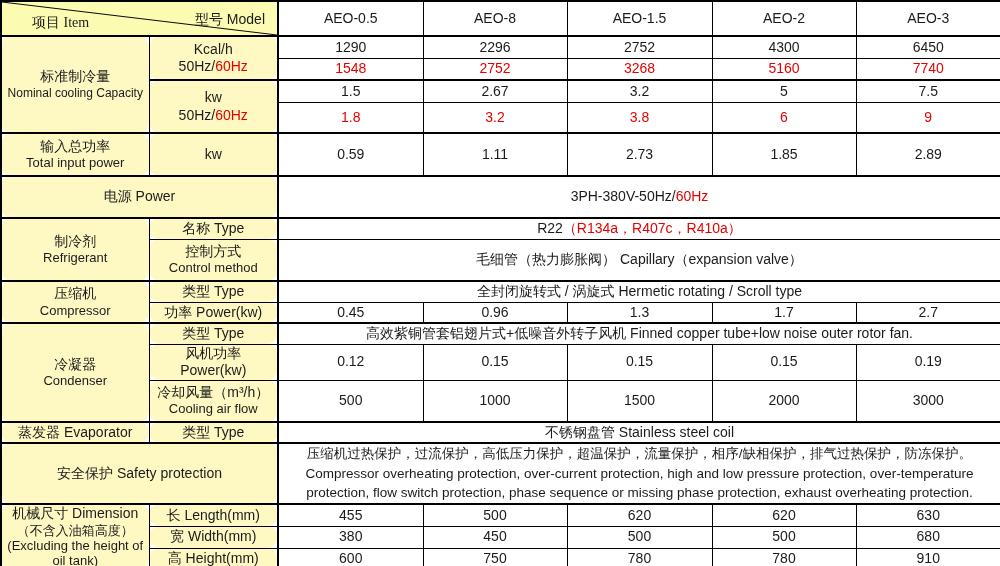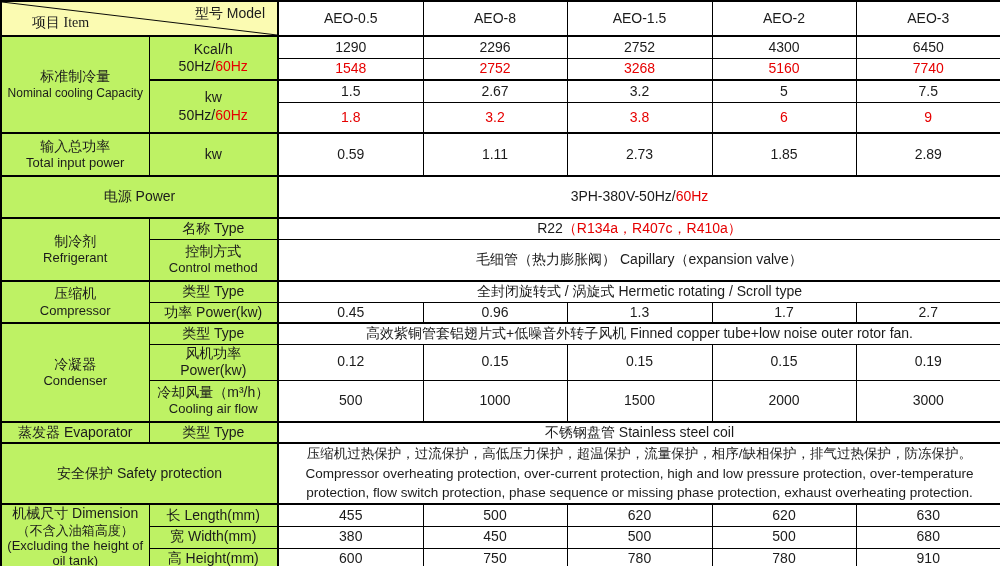--- a/index.html
+++ b/index.html
@@ -10,33 +10,33 @@
   table.spec{
     border-collapse:collapse;table-layout:fixed;
     width:1000px;height:566px;
     border:2px solid #000;
   }
   td{
     border:1px solid #000;
     text-align:center;vertical-align:middle;
     padding:0 2px;font-size:14px;line-height:1.25;overflow:hidden;
   }
-  td.lbl{background:#bef264;}
+  td.lbl{background:#fef9c3;border-radius:11px;}
   .red{color:#e60000;}
   .en{font-size:13px;}
   .en-sm{font-size:12px;}
   .cn2{font-size:13px;}
   .tiny{font-size:13px;line-height:1.15;}
   .bt2{border-top:2px solid #000;}
   .bl2{border-left:2px solid #000;}
   td.corner{
     position:relative;background:#fbfbb2;padding:0;
   }
   .corner-svg{position:absolute;left:0;top:0;width:100%;height:100%;display:block;}
-  .corner-model{position:absolute;right:12px;top:3px;}
+  .corner-model{position:absolute;right:12px;top:9px;}
   .corner-item{position:absolute;left:30px;bottom:4px;font-family:Liberation Serif, serif;}
   .safety-cn{font-size:13.5px;line-height:1.45;}
   .safety-en{font-size:13.5px;line-height:1.45;}
 </style>
 </head>
 <body>
 
 <div class="page">
 <table class="spec">
   <colgroup>

